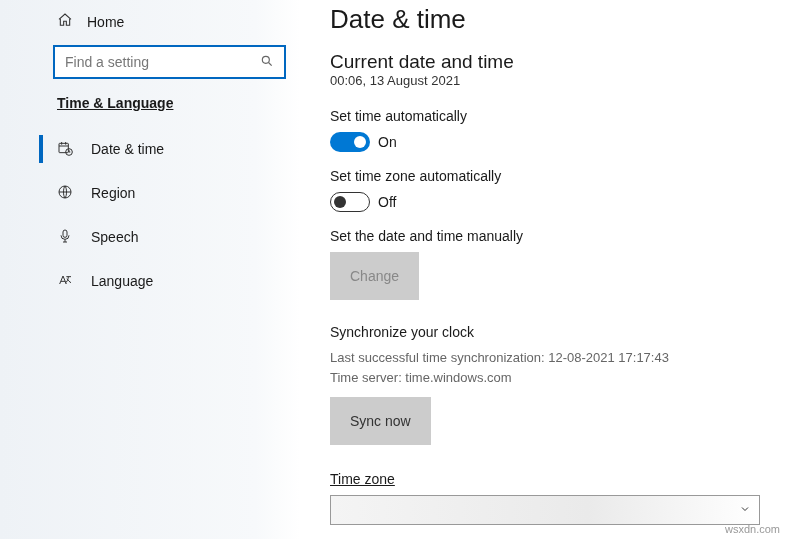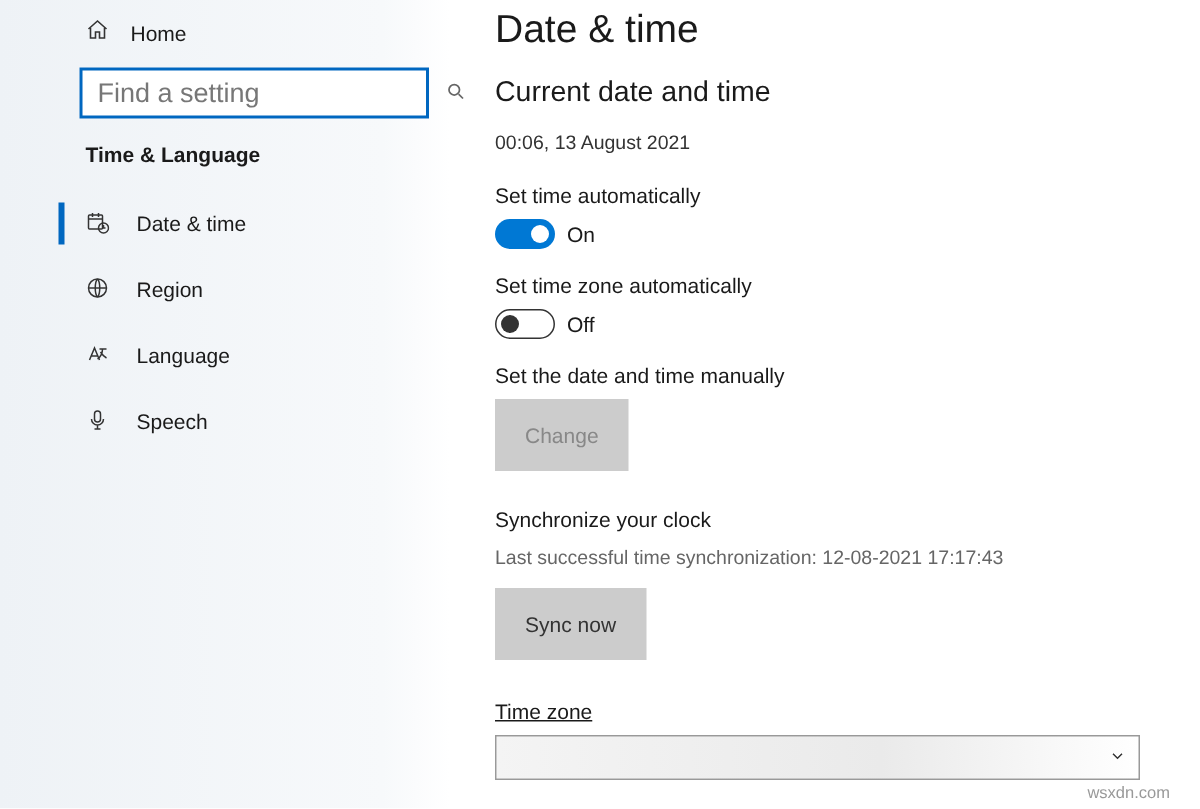--- a/index.html
+++ b/index.html
@@ -2,31 +2,31 @@
 <html><head>
 <meta charset="utf-8">
 <style>
   * { box-sizing: border-box; margin: 0; padding: 0; font-family: "Segoe UI", Arial, sans-serif; }
   body { width: 800px; height: 539px; background: #fff; display: flex; overflow: hidden; font-size: 14px; color: #1a1a1a; }
   .sidebar { width: 300px; height: 100%; background: linear-gradient(to right, #eef2f6 0%, #f7f9fb 85%, #ffffff 100%); padding-top: 6px; padding-left: 39px; }
   .home-row { display: flex; align-items: center; gap: 14px; padding: 6px 18px 14px 18px; }
   .home-row svg { width: 16px; height: 16px; }
   .search-wrap { padding: 0 14px 14px 14px; }
   .search { width: 100%; height: 34px; border: 2px solid #0067c0; background: #fff; display: flex; align-items: center; padding: 0 10px; }
-  .search input { flex: 1; border: none; outline: none; font-size: 18px; color: #000000; background: transparent; }
+  .search input { flex: 1; border: none; outline: none; font-size: 14px; color: #000000; background: transparent; }
   .search input::placeholder { color: #777; }
   .search svg { width: 14px; height: 14px; stroke: #666; }
-  .category { font-weight: 600; padding: 2px 18px 16px 18px; font-size: 14px; }
+  .category { font-weight: 600; padding: 2px 18px 16px 18px; font-size: 14px; text-decoration: underline; }
   .nav { list-style: none; }
   .nav li { display: flex; align-items: center; gap: 18px; height: 44px; padding-left: 18px; position: relative; }
   .nav li.selected::before { content:""; position:absolute; left:0; top:8px; bottom:8px; width:4px; background:#0067c0; }
   .nav li svg { width: 16px; height: 16px; }
   .main { flex: 1; padding: 2px 20px 0 30px; overflow: hidden; position: relative; }
   h1 { font-weight: 400; font-size: 26px; margin-bottom: 16px; margin-top: 2px; }
-  h2 { font-weight: 400; font-size: 19px; margin-bottom: 14px; }
+  h2 { font-weight: 400; font-size: 19px; }
   .current { font-size: 13px; color: #333; margin-bottom: 20px; }
   .setting-label { font-size: 14px; margin-bottom: 8px; }
   .toggle-row { display: flex; align-items: center; gap: 8px; margin-bottom: 16px; }
   .toggle { width: 40px; height: 20px; border-radius: 10px; position: relative; }
   .toggle.on { background: #0078d4; }
   .toggle.off { background: #fff; border: 1px solid #333; }
   .toggle .knob { width: 12px; height: 12px; border-radius: 50%; position: absolute; top: 50%; transform: translateY(-50%); }
   .toggle.on .knob { background: #fff; right: 4px; }
   .toggle.off .knob { background: #333; left: 3px; }
   .btn { display: inline-block; background: #cccccc; border: none; height: 48px; padding: 0 20px; font-size: 14px; color: #333; }
@@ -80,34 +80,34 @@
         <svg viewBox="0 0 24 24" fill="none" stroke="#333" stroke-width="1.5">
             <circle cx="12" cy="12" r="9"></circle>
             <path d="M3 12h18M12 3c3 3 3 15 0 18M12 3c-3 3-3 15 0 18"></path>
           </svg>
       </span>
       <span>Region</span>
     </li>
     <li>
       <span>
         <svg viewBox="0 0 24 24" fill="none" stroke="#333" stroke-width="1.5">
+            <rect x="9" y="3" width="6" height="11" rx="3"></rect>
+            <path d="M6 11a6 6 0 0 0 12 0M12 17v4M9 21h6"></path>
+          </svg>
+      </span>
+      <span>Speech</span>
+    </li>
+    <li>
+      <span>
+        <svg viewBox="0 0 24 24" fill="none" stroke="#333" stroke-width="1.5">
             <path d="M4 18 9 6l5 12M6 14h6"></path>
             <path d="M14 7h7M17 7c0 4-2 8-5 10M15 10c2 3 4 5 6 6"></path>
           </svg>
       </span>
       <span>Language</span>
-    </li>
-    <li>
-      <span>
-        <svg viewBox="0 0 24 24" fill="none" stroke="#333" stroke-width="1.5">
-            <rect x="9" y="3" width="6" height="11" rx="3"></rect>
-            <path d="M6 11a6 6 0 0 0 12 0M12 17v4M9 21h6"></path>
-          </svg>
-      </span>
-      <span>Speech</span>
     </li>
   </ul>
 </div>
 
 <div class="main">
   <h1>Date &amp; time</h1>
   <h2>Current date and time</h2>
   <div class="current">00:06, 13 August 2021</div>
 
   <div class="setting-label">Set time automatically</div>
@@ -126,20 +126,21 @@
     <span>Off</span>
   </div>
 
   <div class="setting-label">Set the date and time manually</div>
   <button class="btn disabled">Change</button>
 
   <div class="sync-section">
     <div class="setting-label">Synchronize your clock</div>
     <div class="sub">
       <div>Last successful time synchronization: 12-08-2021 17:17:43</div>
+      <div>Time server: time.windows.com</div>
     </div>
     <button class="btn">Sync now</button>
   </div>
 
   <div class="tz-label">Time zone</div>
   <div class="tz-select">
     <span>
       <svg viewBox="0 0 24 24" fill="none" stroke="#333" stroke-width="2">
           <path d="m6 9 6 6 6-6"></path>
         </svg>

